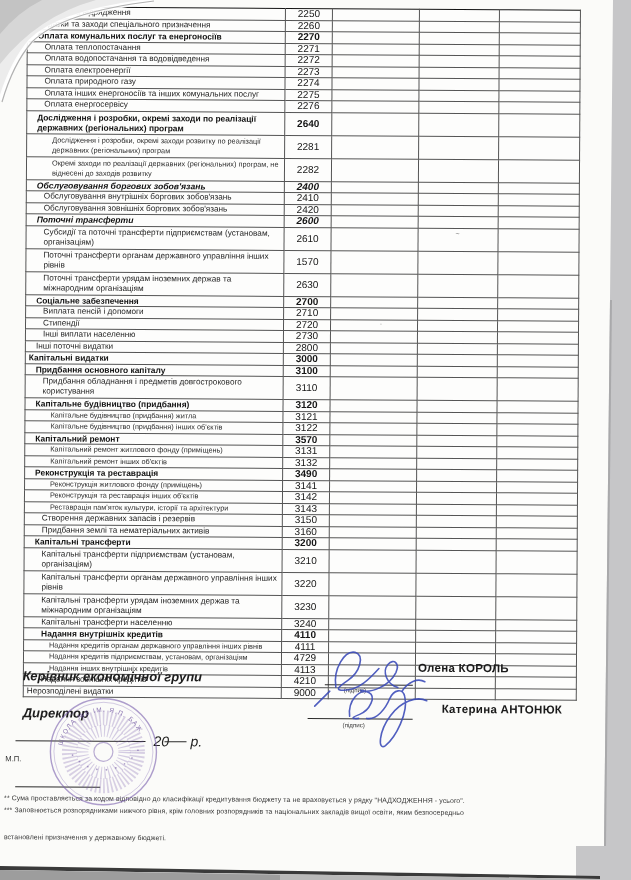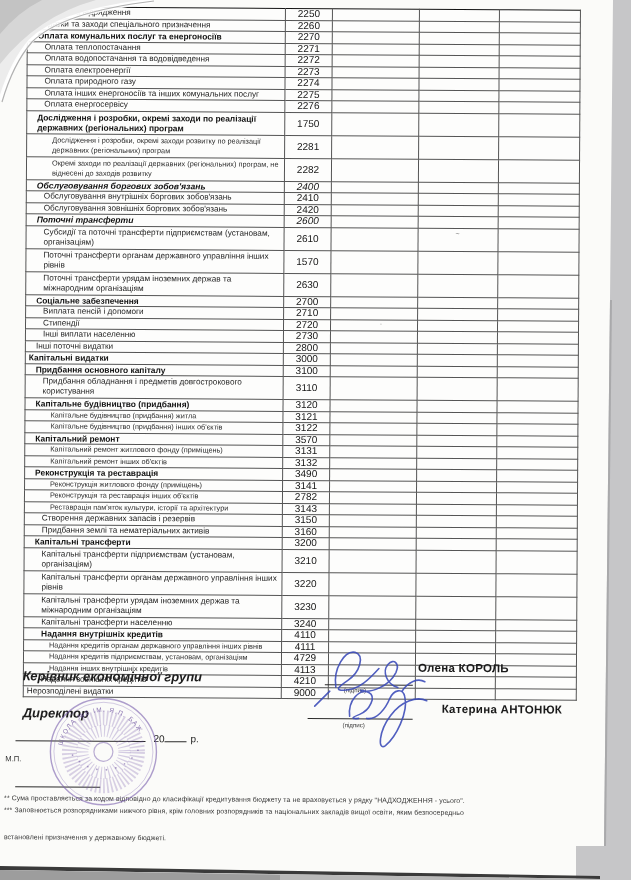--- a/index.html
+++ b/index.html
@@ -12,35 +12,35 @@
     table-layout:fixed;border:1.7px solid #1c1c1c;background:#fdfdfc;}
   table.budget td{border:1px solid #555;padding:0 2px;vertical-align:middle;overflow:hidden;}
   tr.h1 td{height:10.5px;}
   tr.h2 td{height:22px;}
   td.name{font-size:8.2px;line-height:10px;color:#232323;white-space:nowrap;}
   tr.h2 td.name{white-space:normal;line-height:10px;}
   tr.s-bold td.name{font-weight:700;font-size:8.4px;color:#111;}
   tr.s-bold-italic td.name{font-weight:700;font-style:italic;font-size:8.6px;color:#111;}
   tr.s-small td.name{font-size:7.3px;color:#2e2e2e;}
   td.code{font-size:10px;text-align:center;padding-right:5px;color:#161616;line-height:10px;}
-  tr.s-bold td.code,tr.s-bold-italic td.code{font-weight:400;}
+  tr.s-bold td.code,tr.s-bold-italic td.code{font-weight:700;}
   tr.s-bold-italic td.code{font-style:italic;}
   .ind0{padding-left:3px !important;}
   .ind1{padding-left:10px !important;}
   .ind2{padding-left:17px !important;}
   .ind3{padding-left:25px !important;}
   tr.thick td{border-top:1.9px solid #141414;}
 
   
   .abs{position:absolute;}
   .role-label{font-size:13px;font-weight:700;font-style:italic;color:#1d1d1d;}
   .sig-line{border-bottom:1.2px solid #2a2a2a;}
   .sig-caption{font-size:6.2px;color:#3a3a3a;}
   .sig-name{font-size:11.5px;font-weight:700;color:#1a1a1a;letter-spacing:.3px;text-align:right;}
-  .date-text{font-size:10px;color:#222;}
+  .date-text{font-size:14px;font-style:italic;color:#222;}
   .mp-label{font-size:7.6px;color:#333;}
   .footnote{font-size:6.9px;color:#333;letter-spacing:.1px;white-space:nowrap;}
 
   
   .scanner-band{position:absolute;z-index:6;pointer-events:none;}
   .fold{position:absolute;left:0;top:0;z-index:7;pointer-events:none;}
   .ink{position:absolute;z-index:5;pointer-events:none;}
   .stamp{position:absolute;z-index:4;pointer-events:none;}
   .speck{position:absolute;color:#777;font-size:7px;z-index:3;}
 </style>
@@ -117,21 +117,21 @@
           </tr>
           <tr class="h1 s-normal">
             <td class="name ind2">Оплата енергосервісу</td>
             <td class="code">2276</td>
             <td class="val"></td>
             <td class="val"></td>
             <td class="val"></td>
           </tr>
           <tr class="h2 s-bold thick">
             <td class="name ind1">Дослідження і розробки, окремі заходи по реалізації державних (регіональних) програм</td>
-            <td class="code">1750</td>
+            <td class="code">2640</td>
             <td class="val"></td>
             <td class="val"></td>
             <td class="val"></td>
           </tr>
           <tr class="h2 s-small">
             <td class="name ind3">Дослідження і розробки, окремі заходи розвитку по реалізації державних (регіональних) програм</td>
             <td class="code">2281</td>
             <td class="val"></td>
             <td class="val"></td>
             <td class="val"></td>
@@ -299,21 +299,21 @@
           </tr>
           <tr class="h1 s-small">
             <td class="name ind3">Реконструкція житлового фонду (приміщень)</td>
             <td class="code">3141</td>
             <td class="val"></td>
             <td class="val"></td>
             <td class="val"></td>
           </tr>
           <tr class="h1 s-small">
             <td class="name ind3">Реконструкція та реставрація інших об'єктів</td>
-            <td class="code">2782</td>
+            <td class="code">3142</td>
             <td class="val"></td>
             <td class="val"></td>
             <td class="val"></td>
           </tr>
           <tr class="h1 s-small">
             <td class="name ind3">Реставрація пам'яток культури, історії та архітектури</td>
             <td class="code">3143</td>
             <td class="val"></td>
             <td class="val"></td>
             <td class="val"></td>

